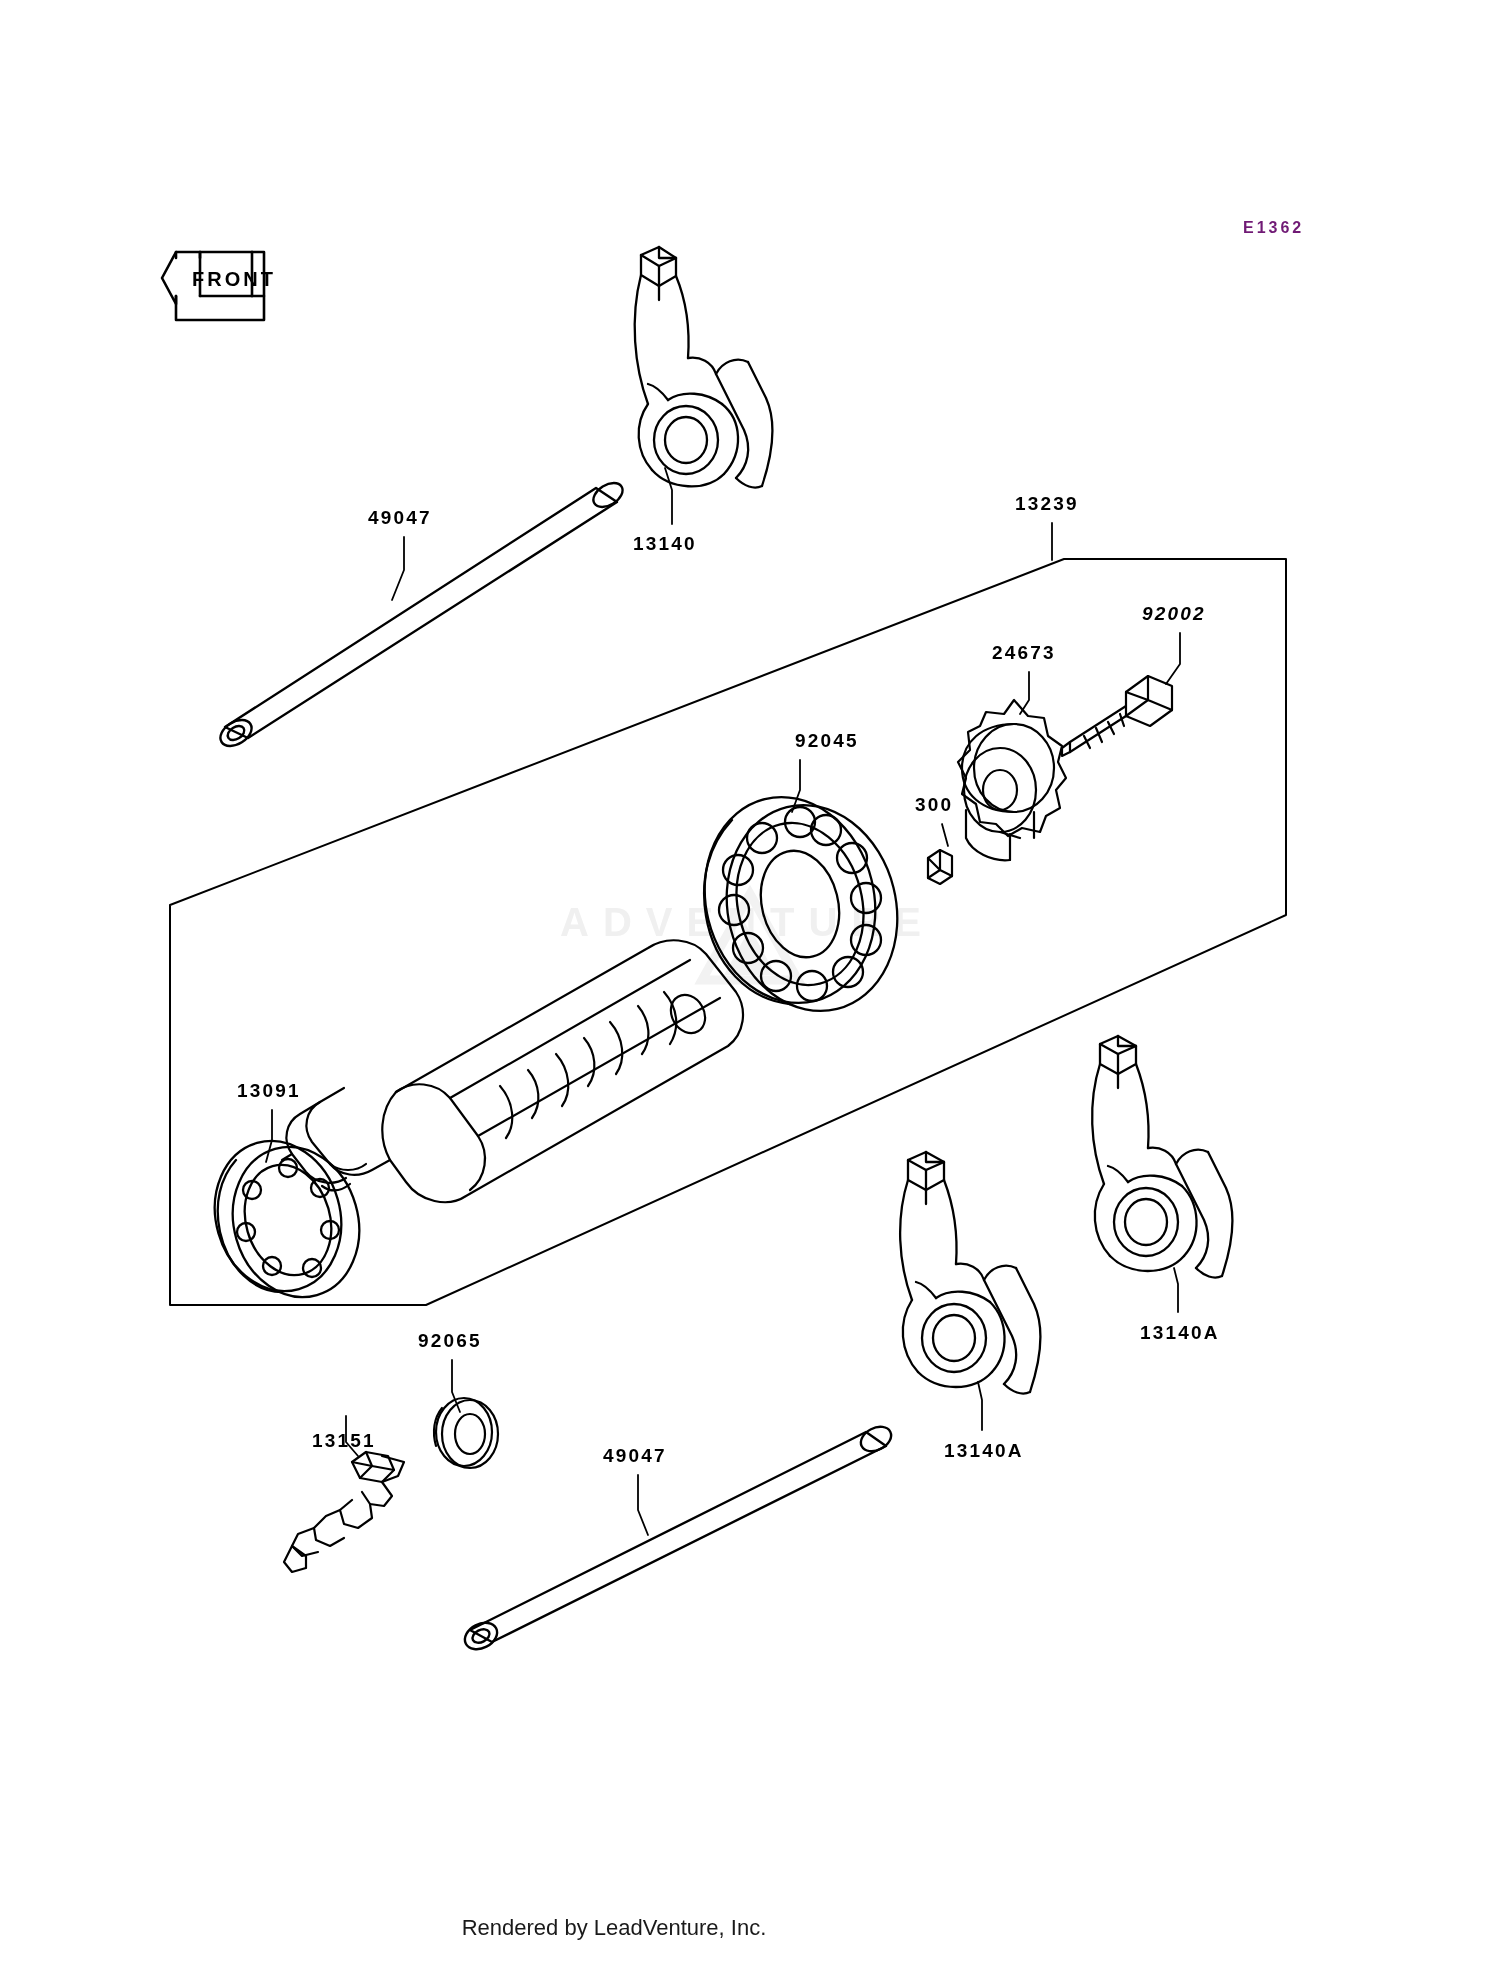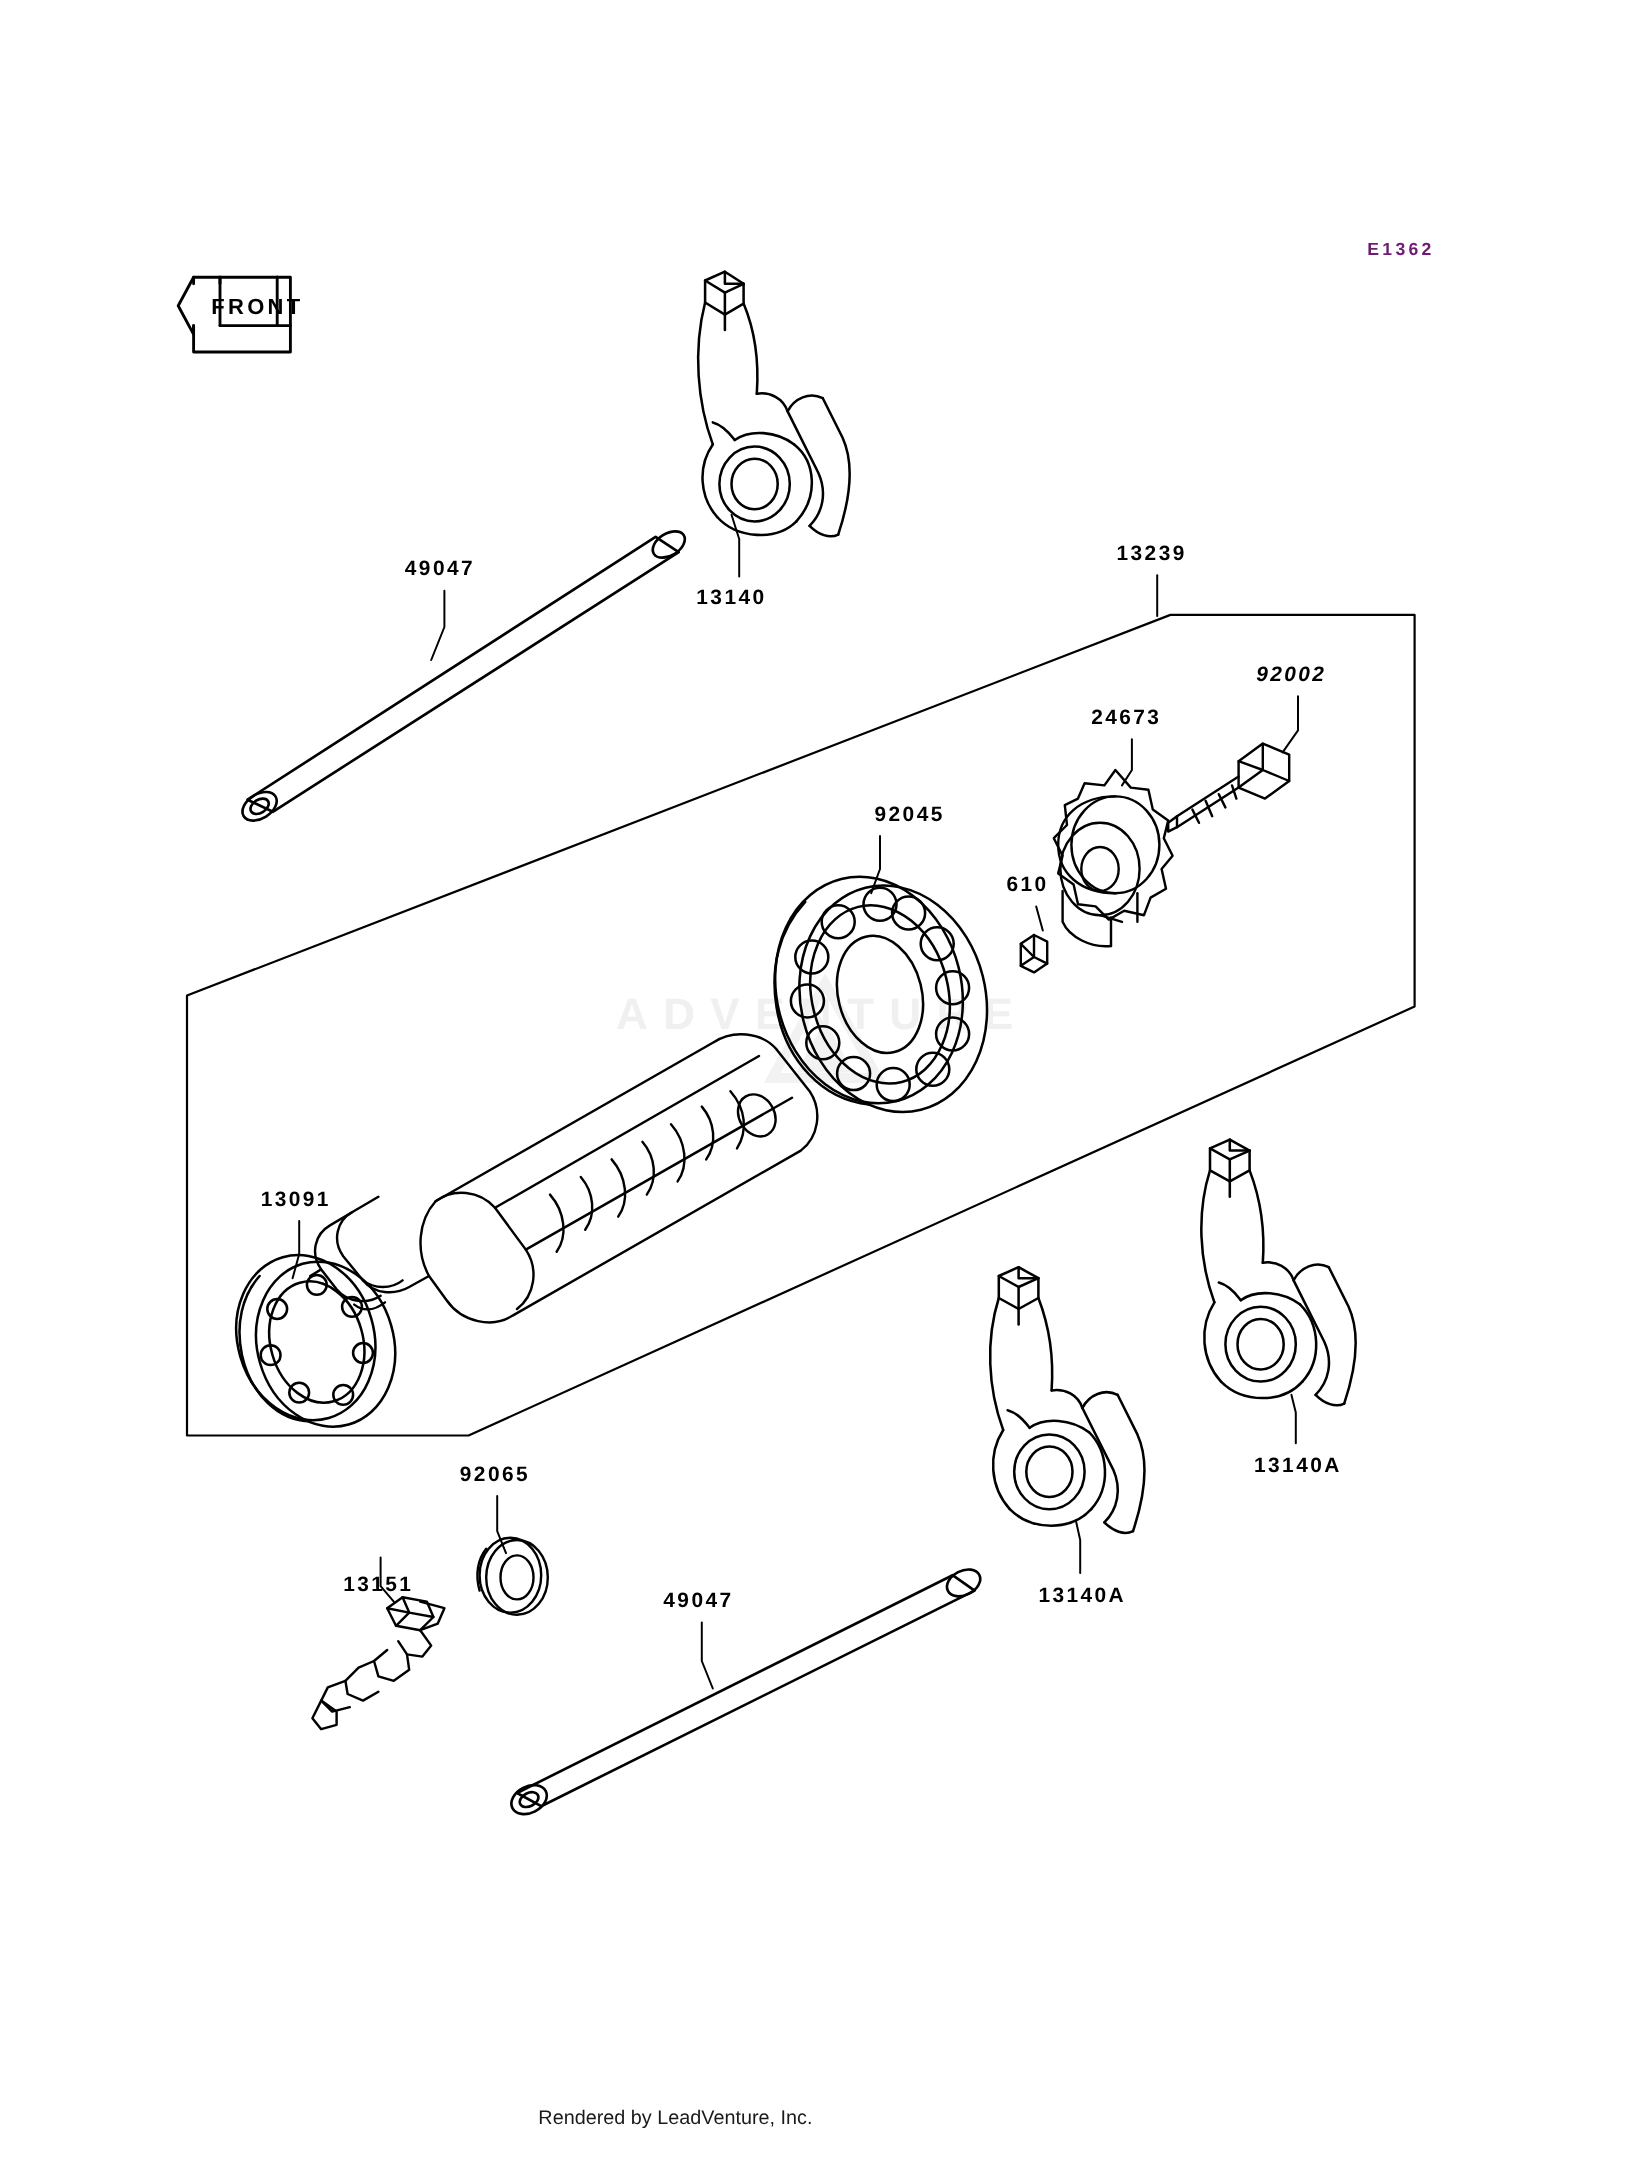--- a/index.html
+++ b/index.html
@@ -46,21 +46,21 @@
     white-space: nowrap;
     text-align: right;
   }
   .footer {
     position: absolute;
     left: 0;
     top: 1915px;
     width: 1228px;
     text-align: center;
     font-family: "Liberation Sans", sans-serif;
-    font-size: 18px;
+    font-size: 22px;
     color: #1a1a1a;
   }
   .front-text {
     position: absolute;
     left: 192px;
     top: 268px;
     font-family: "Liberation Sans", sans-serif;
     font-size: 20px;
     font-weight: bold;
     letter-spacing: 3px;
@@ -326,21 +326,21 @@
 
   <div class="code-ref" style="left:1243px; top:219px;">E1362</div>
 
   <div class="front-text">FRONT</div>
 
   <div class="lbl" style="left:368px; top:507px;">49047</div>
   <div class="lbl" style="left:633px; top:533px;">13140</div>
   <div class="lbl" style="left:1015px; top:493px;text-align:center;">13239</div>
   <div class="lbl" style="left:992px; top:642px;">24673</div>
   <div class="lbl" style="left:1142px; top:603px;font-style:italic;">92002</div>
-  <div class="lbl" style="left:915px; top:794px;">610</div>
+  <div class="lbl" style="left:915px; top:794px;">300</div>
   <div class="lbl" style="left:762px; top:730px;margin-left:33px;">92045</div>
   <div class="lbl" style="left:237px; top:1080px;">13091</div>
   <div class="lbl" style="left:418px; top:1330px;">92065</div>
   <div class="lbl" style="left:312px; top:1386px;margin-top:44px;">13151</div>
   <div class="lbl" style="left:603px; top:1445px;">49047</div>
   <div class="lbl" style="left:944px; top:1440px;">13140A</div>
   <div class="lbl" style="left:1140px; top:1322px;">13140A</div>
 
   <div class="footer">Rendered by LeadVenture, Inc.</div>
 

